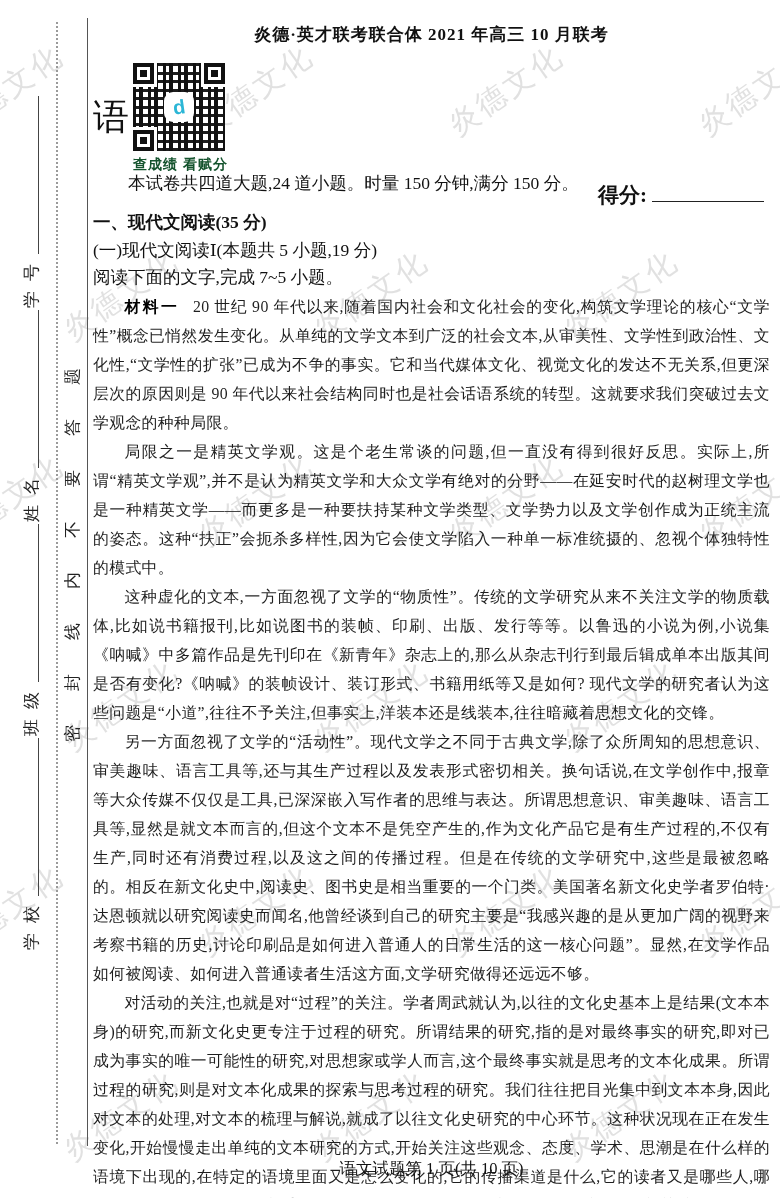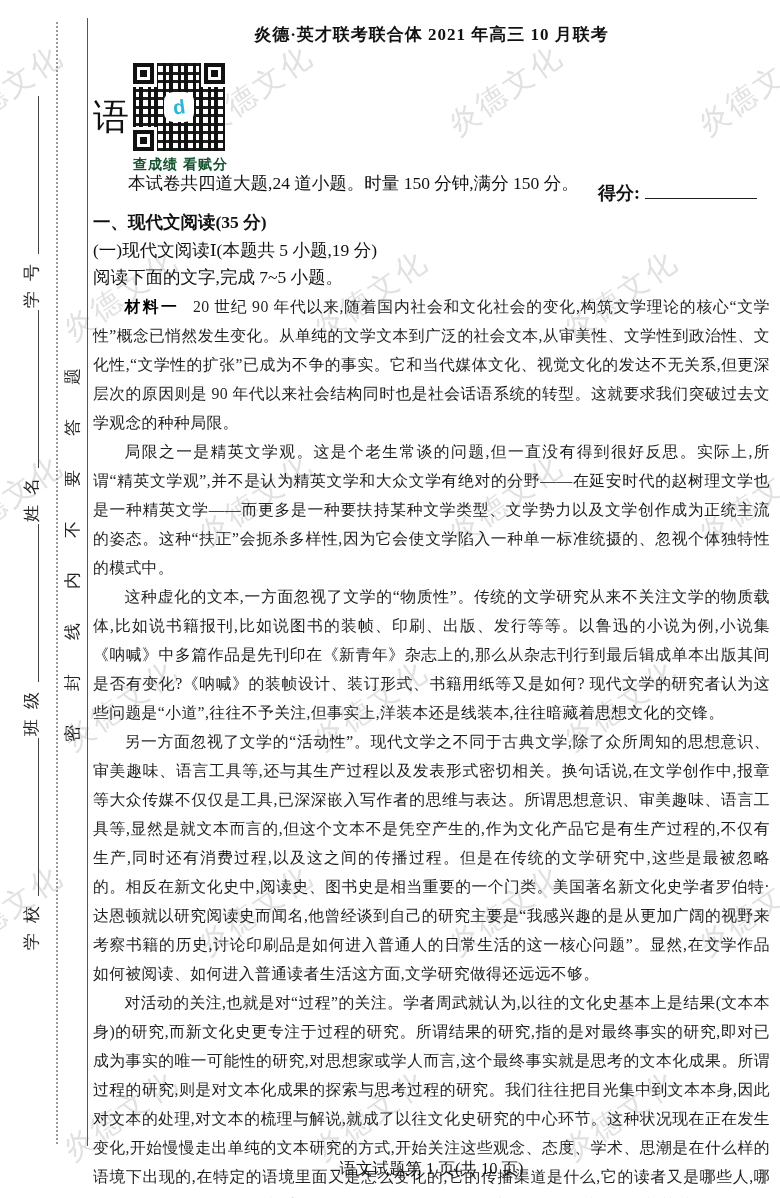--- a/index.html
+++ b/index.html
@@ -26,21 +26,21 @@
   .seal-notice{position:absolute;left:60px;top:1150px;width:1020px;height:26px;
       transform:rotate(-90deg);transform-origin:0 0;font-size:17px;color:#222;
       letter-spacing:34px;padding-left:408px;white-space:nowrap;z-index:2;line-height:26px;}
 
   
   .content{position:absolute;left:93px;top:0;width:677px;z-index:1;}
   .exam-title{margin-top:20px;text-align:center;font-size:17px;font-weight:bold;
       letter-spacing:1px;line-height:30px;}
   .subject{margin-top:46px;text-align:left;font-size:36px;font-weight:normal;
       line-height:42px;letter-spacing:6px;}
-  .score{position:absolute;left:598px;top:180px;z-index:3;font-size:18px;
+  .score{position:absolute;left:598px;top:180px;z-index:3;font-size:21px;
       font-weight:bold;white-space:nowrap;}
   .score .blank{display:inline-block;width:112px;border-bottom:1.6px solid #222;height:1em;}
   .intro{margin:34px 0 0 0;font-size:17.5px;text-indent:2em;line-height:22px;}
   .sec-heading{margin:17px 0 0 0;font-size:17.5px;font-weight:bold;line-height:22px;}
   .sec-sub{margin:6px 0 0 0;font-size:17.5px;line-height:22px;}
   .sec-instr{margin:5px 0 0 0;font-size:17.5px;line-height:22px;}
   .passage{margin-top:4px;}
   .para{margin:0;font-size:15.8px;line-height:29px;letter-spacing:.4px;
       text-align:justify;text-indent:2em;color:#1f1f1f;}
   .para.cont{text-align-last:justify;}

